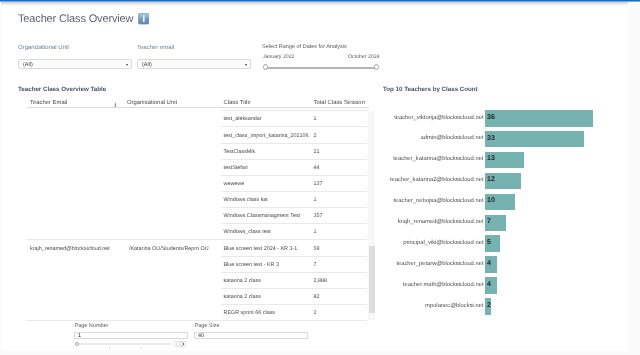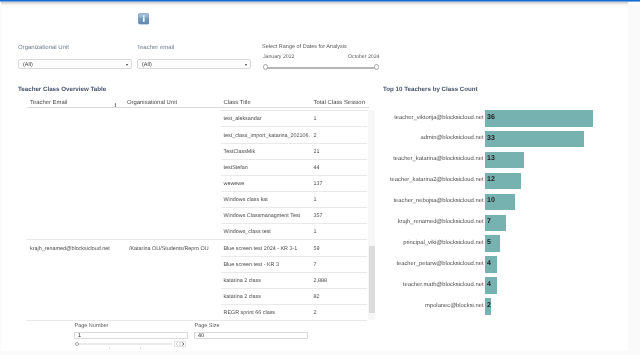--- a/index.html
+++ b/index.html
@@ -47,20 +47,21 @@
 </style>
 </head>
 <body>
 
 <div id="root">
   <div style="position:absolute;left:0;top:2px;width:1px;height:349px;background:#fafafa;z-index:5"></div>
   <div class="topbar"></div>
   <div class="topbar2"></div>
   <div class="page">
 
+    <div class="title">Teacher Class Overview</div>
     <div class="infoicon">
       <svg width="11.5" height="11.5" viewBox="0 0 24 24">
         <defs>
             <linearGradient id="ig" x1="0" y1="0" x2="0" y2="1">
           <stop offset="0%" stop-color="#a7c3dd"></stop>
               <stop offset="35%" stop-color="#8cb0d0"></stop>
           <stop offset="52%" stop-color="#6f97bd"></stop>
               <stop offset="100%" stop-color="#6389b1"></stop>
         </linearGradient>
           </defs>

